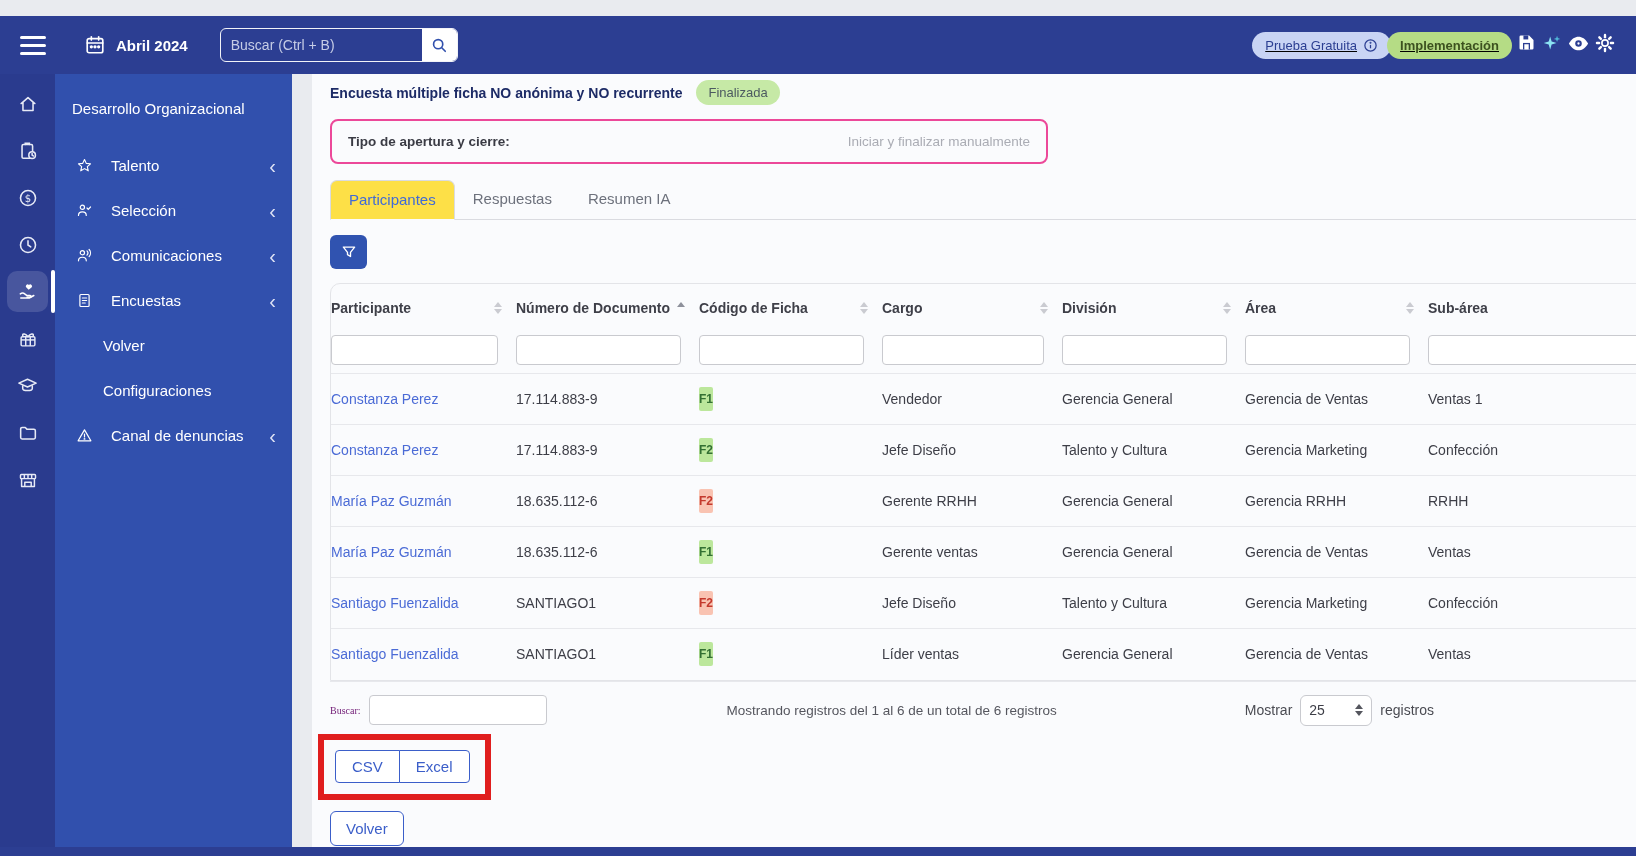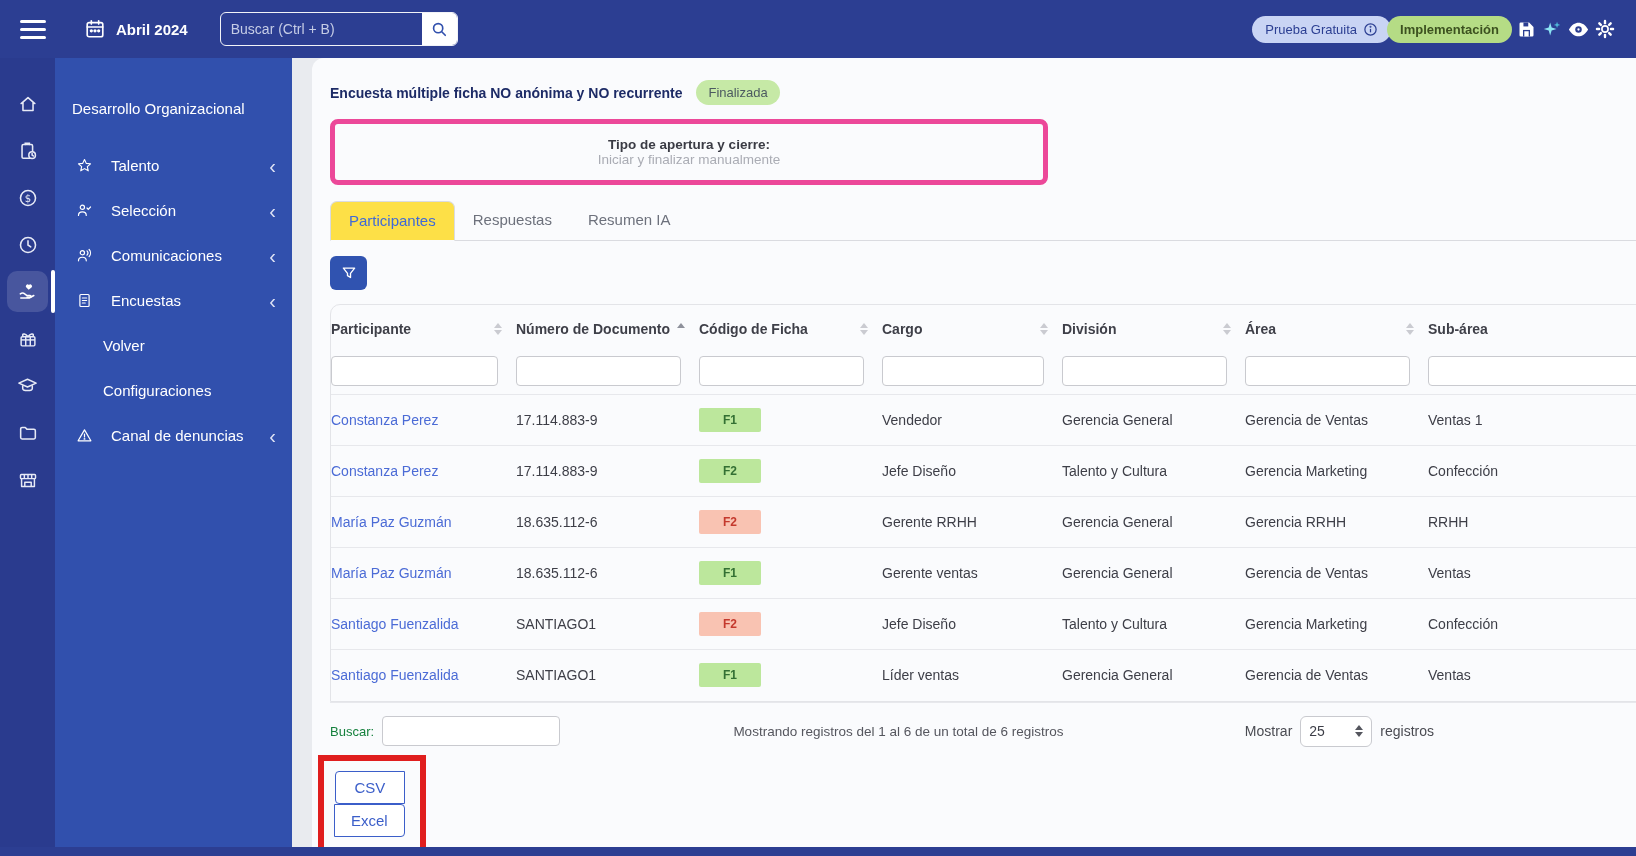--- a/index.html
+++ b/index.html
@@ -1,33 +1,33 @@
 <!DOCTYPE html>
 <html><head>
 <meta charset="utf-8">
 <style>
   * { margin:0; padding:0; box-sizing:border-box; }
   html,body { width:1636px; height:856px; overflow:hidden; background:#e9ebef;
     font-family:"Liberation Sans", sans-serif; }
 
   
-  .topbar { position:absolute; top:0; left:0; width:100%; height:58px; background:#2c3e92;
+  .topbar { position:absolute; top:16px; left:0; width:100%; height:58px; background:#2c3e92;
     display:flex; align-items:center; padding:0 20px; z-index:10; }
   .burger { width:26px; display:flex; flex-direction:column; gap:5px; cursor:pointer; }
   .burger span { height:3px; background:#fff; border-radius:2px; }
   .tb-date { display:flex; align-items:center; gap:10px; margin-left:38px; color:#fff;
     font-weight:bold; font-size:15px; }
   .tb-search { margin-left:32px; width:238px; height:34px; border:1.5px solid #f2f3f8;
     border-radius:6px; display:flex; align-items:center; overflow:hidden; }
   .tb-search input { flex:1; background:transparent; border:none; outline:none; color:#fff;
     font-size:14px; padding:0 10px; }
   .tb-search input::placeholder { color:#c6cde6; }
   .tb-search .search-btn { width:38px; height:100%; background:#fff; display:flex;
     align-items:center; justify-content:center; cursor:pointer; }
-  .tb-right { margin-left:auto; display:flex; align-items:center; gap:4px; }
+  .tb-right { margin-left:auto; display:flex; gap:4px;text-decoration:underline; }
   .pill { border-radius:14px; padding:6px 13px; font-size:13px; display:flex;
     align-items:center; gap:6px; cursor:pointer; }
   .pill.trial { background:#c9d4f4; color:#2b3e92; }
   .pill.impl { background:#b5dc85; color:#3c511f; font-weight:bold; margin-left:-8px; }
   .tb-icon { cursor:pointer; display:flex; }
 
   
   .shell { position:absolute; top:58px; left:0; right:0; height:798px; display:flex; }
   .bottombar { position:absolute; bottom:0; left:0; width:100%; height:9px;
     background:#2c3e92; z-index:20; }
@@ -62,22 +62,22 @@
   
   .main { flex:1; background:#e9ebef; padding-left:20px; overflow:hidden; }
   .card { background:#fafbfd; border-radius:12px 0 0 12px; min-height:762px;
     padding:22px 0 18px 18px; overflow:hidden; }
 
   .title-row { display:flex; align-items:center; gap:14px; }
   .page-title { font-size:14px; font-weight:bold; color:#1d2b66; }
   .status-badge { background:#c6e9a6; color:#4c5a60; font-size:13px; border-radius:13px;
     padding:5px 12px; }
 
-  .meta-box { margin-top:14px; width:718px; border:5px solid #ec4899; border-radius:8px;
-    padding:13px 16px; display:flex; justify-content:space-between; align-items:center;flex-direction:column; }
+  .meta-box { margin-top:14px; width:718px; border:2px solid #ec4899; border-radius:8px;
+    padding:13px 16px; display:flex; justify-content:space-between; align-items:center; }
   .meta-label { font-size:13.5px; font-weight:bold; color:#3a3b44; }
   .meta-value { font-size:13.5px; color:#aaacb4; }
 
   .tabs { margin-top:16px; display:flex; border-bottom:1px solid #dadbe0; }
   .tab { padding:10px 18px 11px; font-size:15px; color:#6d717c; cursor:pointer; }
   .tab.active { color:#3f6ad8; background:#fde047; border:1px solid #dadbe0;
     border-bottom:1px solid #fafbfd; border-radius:7px 7px 0 0; margin-bottom:-1px; }
 
   .filter-btn { margin:15px 0 14px; width:37px; height:34px; background:#3053b0;
     border:none; border-radius:6px; display:flex; align-items:center; justify-content:center;
@@ -96,44 +96,44 @@
     border-top:5px solid #cacbd1; }
   th.sorted .c-up { border-bottom-color:#8e919b; margin-bottom:7px; }
   tr.filter-row td { padding:4px 18px 8px 0; }
   tr.filter-row input { width:100%; height:30px; border:1px solid #c9cacf; border-radius:4px;
     background:#fff; outline:none; padding:0 8px; font-size:13px; }
   tr.data-row td { height:51px; border-top:1px solid #e7e8ec; font-size:14px; color:#3d3e47;
     padding:0 14px 0 0; }
   tr.data-row { background:#fafbfd; }
   .name-link { color:#4b6bd6; cursor:pointer; text-decoration:none; }
   .ficha-badge { display:inline-block; font-size:12px; font-weight:bold; border-radius:2px;
-    padding:5px 24px; }
+    padding:5px 0; }
   .ficha-badge[data-color="green"] { background:#bce79c; color:#337033; }
   .ficha-badge[data-color="red"]   { background:#f9c3b2; color:#c4392d; }
   .tbl-bottom { border-top:1px solid #e7e8ec; width:1359px; }
 
   
   .tfoot-row { margin-top:13px; width:1104px; display:flex; align-items:center; }
   .tf-search { display:flex; align-items:center; gap:8px; }
-  .tf-search label { font-size:13px; color:#15803d; }
+  .tf-search label { font-size:10px; color:#701a75;font-family:Liberation Serif, serif; }
   .tf-search input { width:178px; height:30px; border:1px solid #c9cacf; border-radius:4px;
     outline:none; padding:0 8px; font-size:13px; background:#fff; }
   .tf-info { flex:1; text-align:center; font-size:13.5px; color:#55565e; }
   .tf-show { display:flex; align-items:center; gap:8px; font-size:14px; color:#4a4b52;margin-left:8px; }
   .page-size { width:72px; height:31px; border:1px solid #c9cacf; border-radius:6px;
     background:#fff; display:flex; align-items:center; padding:0 8px; cursor:pointer;
     justify-content:space-between; font-size:14px; color:#3d3e47; }
   .spin { display:flex; flex-direction:column; gap:2px; }
   .spin .c-up { border-bottom-color:#55565e; }
   .spin .c-down { border-top-color:#55565e; }
 
   
   .export-box { display:inline-block; border:6px solid #e01e1e; margin:8px 0 0 -12px;
     padding:10px 15px 11px 11px; }
-  .btn-group { display:flex;flex-direction:column; }
+  .btn-group { display:flex; }
   .btn { background:#fff; border:1px solid #3b5ec9; color:#3b5ec9; font-size:15px;
     padding:7px 16px; cursor:pointer; font-family:"Liberation Sans", sans-serif; }
   .btn-csv { border-radius:4px 0 0 4px; }
   .btn-excel { border-radius:0 4px 4px 0; margin-left:-1px; }
   .btn-volver { display:block; margin-top:11px; border-radius:6px; padding:8px 15px; }
 </style>
 </head>
 <body>
 
 <div class="topbar">

